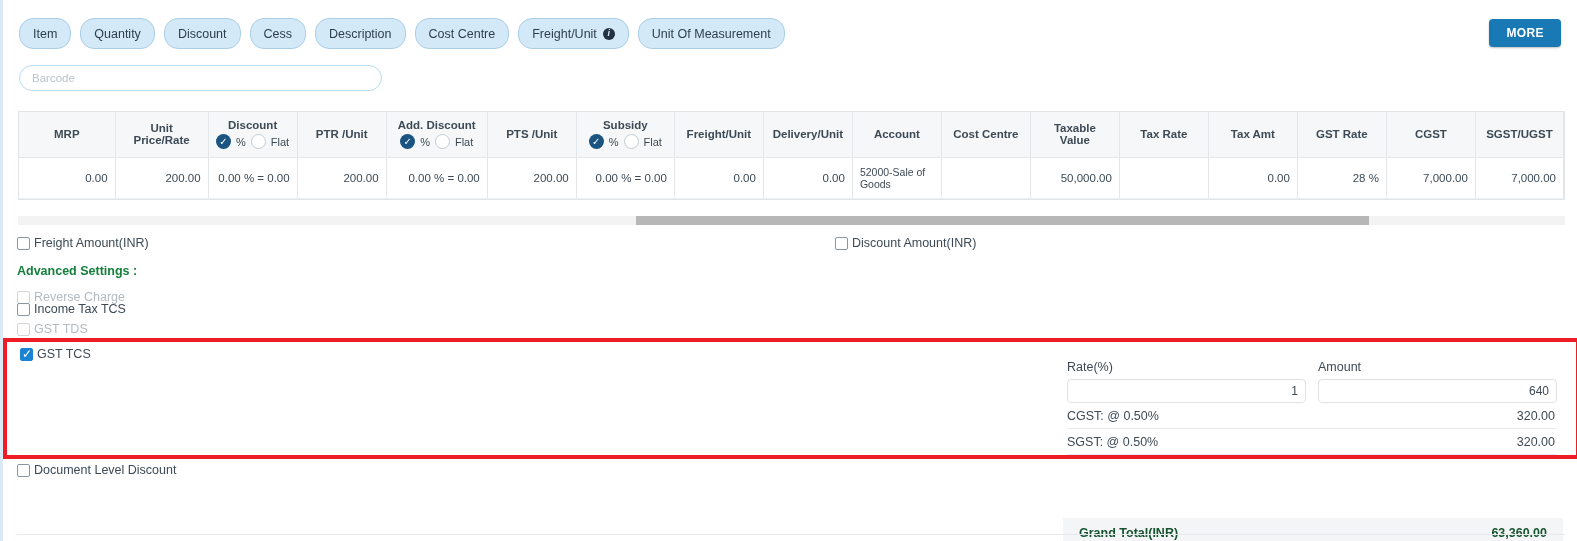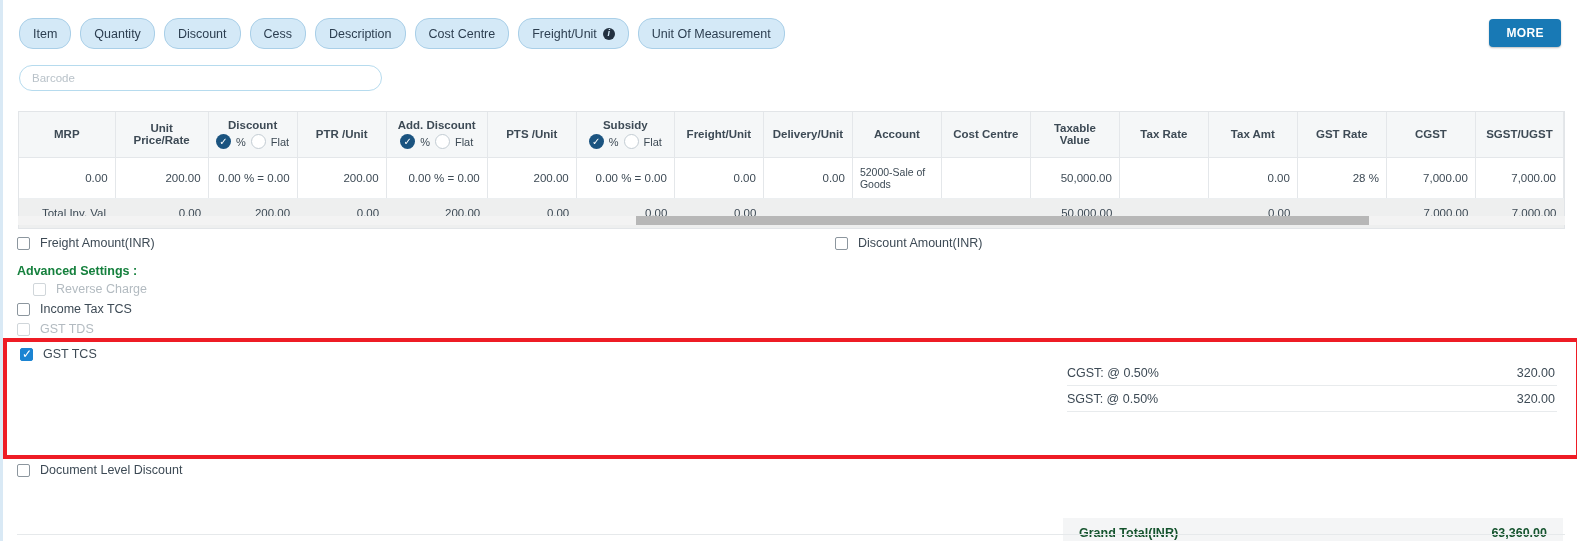--- a/index.html
+++ b/index.html
@@ -145,33 +145,33 @@
     background: #1b84d2; border-color: #1b84d2;
     position: relative;
   }
   .cbx.checked::after {
     content: "✓";
     position: absolute; left: 1px; top: -2px;
     color: #fff; font-size: 12px; line-height: 14px;
   }
   .cbx.disabled { border-color: #d0d6da; }
   .cbx-row {
-    display: flex; align-items: center; gap: 10px;
+    display: flex; align-items: center; gap: 4px;
     font-size: 12.5px; color: #3d4a55;
     cursor: pointer;
   }
   .cbx-row.disabled { color: #b3bbc1; cursor: default; }
 
   #freight-amount-row { position: absolute; left: 14px; top: 236px; }
   #discount-amount-row { position: absolute; left: 796px; top: 236px; padding-left: 36px; }
   #adv-title {
     position: absolute; left: 14px; top: 264px;
     font-size: 12.5px; font-weight: bold; color: #15803d;
   }
-  #reverse-charge-row { position: absolute; left: 14px; top: 282px; margin-left: 16px; }
+  #reverse-charge-row { position: absolute; left: 14px; top: 290px; }
   #income-tax-tcs-row { position: absolute; left: 14px; top: 302px; }
   #gst-tds-row        { position: absolute; left: 14px; top: 322px; }
 
   
   #gst-tcs-panel {
     position: absolute; left: 0px; top: 338px;
     width: 1577px; height: 121px;
     border: 4px solid #ee1c25;
     background: #ffffff;
   }
@@ -356,39 +356,20 @@
           <td class="data">0.00</td>
           <td class="data left">52000-Sale of Goods</td>
           <td class="data"></td>
           <td class="data">50,000.00</td>
           <td class="data"></td>
           <td class="data">0.00</td>
           <td class="data">28 %</td>
           <td class="data">7,000.00</td>
           <td class="data">7,000.00</td>
         </tr>
-        <tr class="total-row">
-          <td class="label">Total Inv. Val</td>
-          <td>0.00</td>
-          <td>200.00</td>
-          <td>0.00</td>
-          <td>200.00</td>
-          <td>0.00</td>
-          <td>0.00</td>
-          <td>0.00</td>
-          <td></td>
-          <td></td>
-          <td></td>
-          <td>50,000.00</td>
-          <td></td>
-          <td>0.00</td>
-          <td></td>
-          <td>7,000.00</td>
-          <td>7,000.00</td>
-        </tr>
       </tbody>
     </table>
   </div>
 
   <div class="hscroll-track"></div>
   <div class="hscroll-thumb"></div>
 
   <div class="cbx-row" id="freight-amount-row">
     <span class="cbx"></span>
     <span>Freight Amount(INR)</span>
@@ -413,20 +394,30 @@
     <span>GST TDS</span>
   </div>
 
   <div id="gst-tcs-panel">
     <div class="cbx-row" id="gst-tcs-row">
       <span class="cbx checked"></span>
       <span>GST TCS</span>
     </div>
 
     <div class="tcs-fields">
+      <div class="tcs-field-row">
+        <div class="tcs-field">
+          <span class="tcs-label">Rate(%)</span>
+          <input class="tcs-input" type="text" value="1" style="">
+        </div>
+        <div class="tcs-field">
+          <span class="tcs-label">Amount</span>
+          <input class="tcs-input" type="text" value="640" style="">
+        </div>
+      </div>
 
       <div class="tcs-sum-row">
         <span class="k">CGST: @ 0.50%</span>
         <span>320.00</span>
       </div>
       <div class="tcs-sum-row">
         <span class="k">SGST: @ 0.50%</span>
         <span>320.00</span>
       </div>
     </div>

